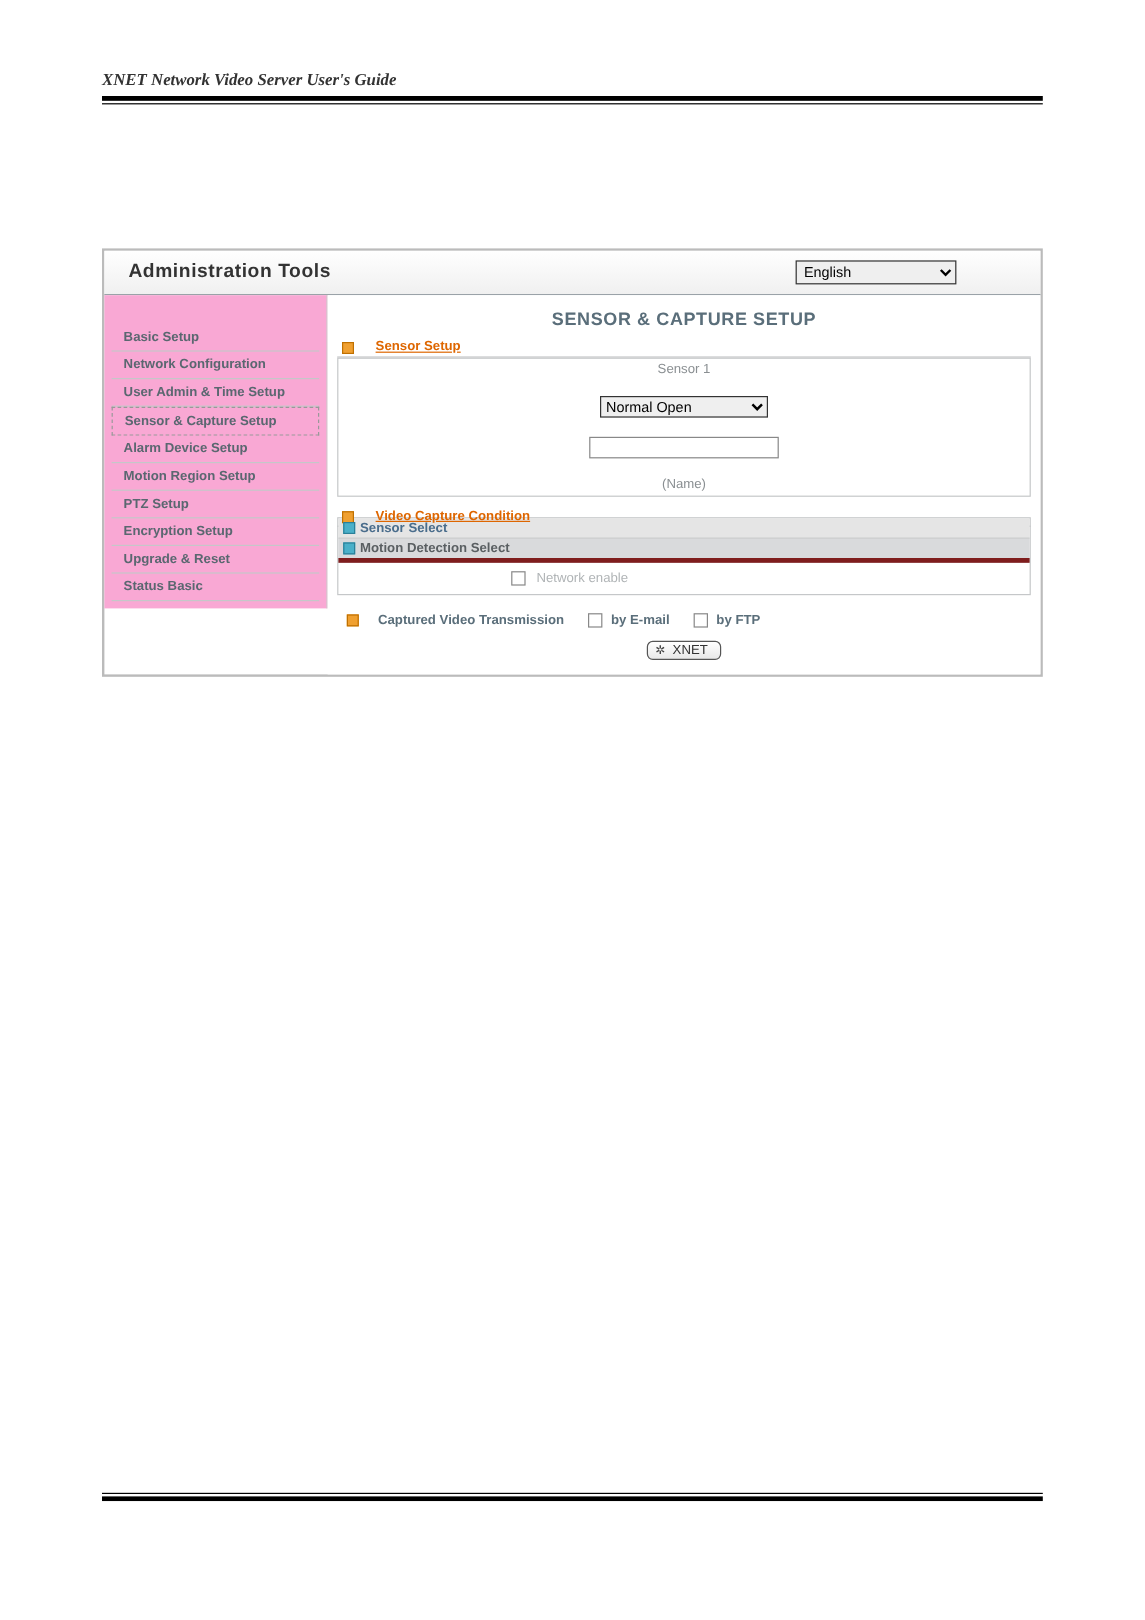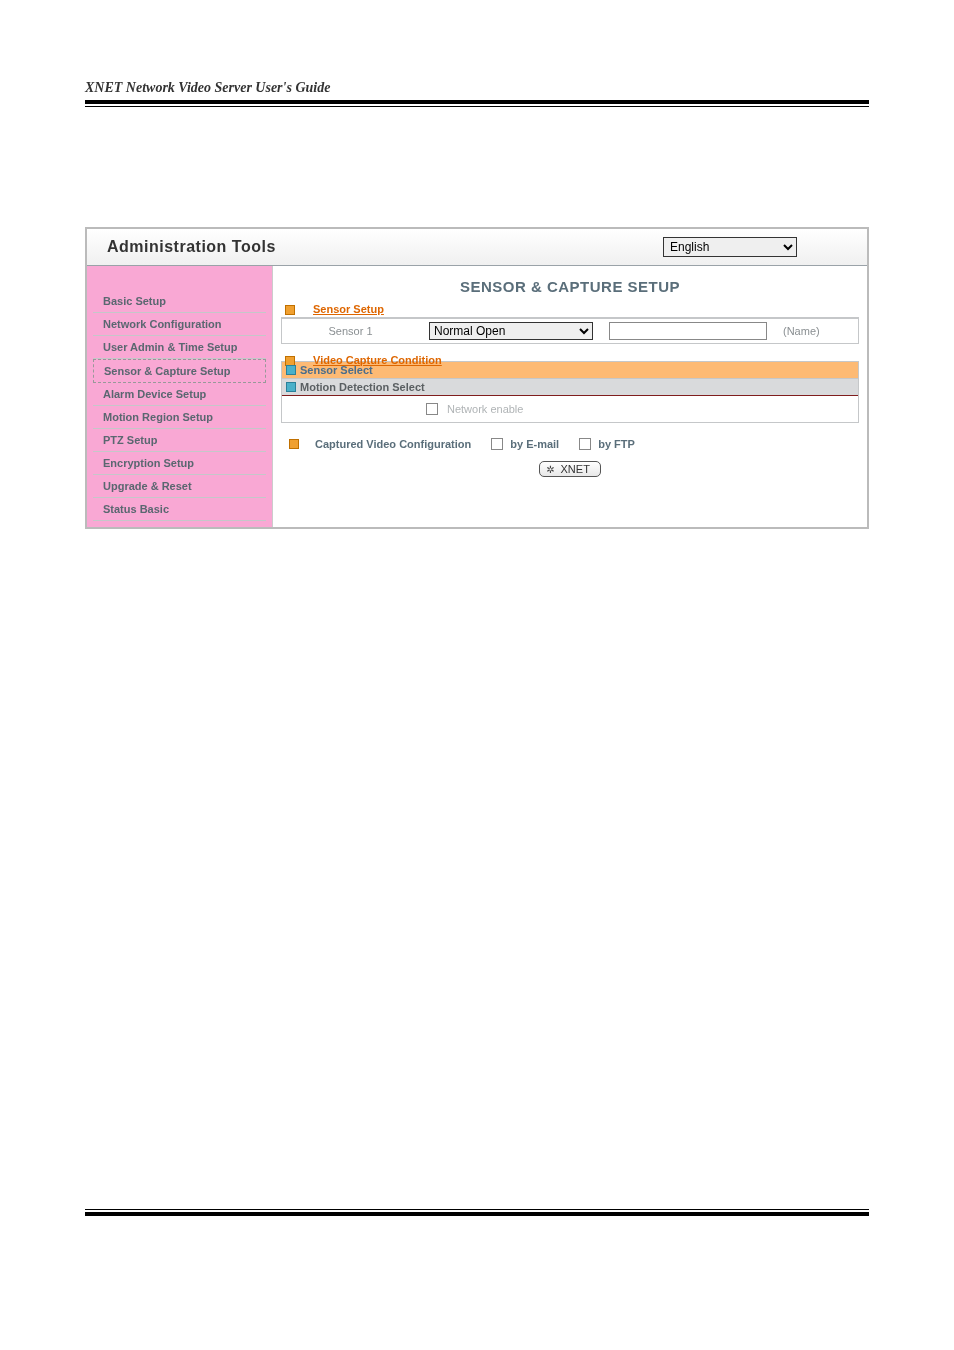--- a/index.html
+++ b/index.html
@@ -3,21 +3,21 @@
   <meta charset="utf-8">
   <style>
     body {
       margin: 0;
       padding: 0;
       font-family: Georgia, 'Times New Roman', serif;
       background: #fff;
       width: 954px;
     }
     .page {
-      padding: 80px 85px 0 85px;
+      padding: 60px 85px 0 85px;
     }
     .doc-title {
       font-style: italic;
       font-weight: bold;
       color: #333;
       font-size: 14px;
       margin-bottom: 4px;
     }
     .thick-rule {
       border: none;
@@ -109,56 +109,57 @@
     .hdr-orange {
       color: #de6600;
       border-bottom: 1px solid #c5c7c9;
       display: flex;
       align-items: flex-end;
       gap: 18px;
       text-decoration: underline;
     }
     .hdr-blue {
       color: #4a6d8c;
-      background: #fdba74;
+      background: #e5e5e5;
       border-bottom: 1px solid #c5c7c9;
       display: flex;
       align-items: center;
       gap: 4px;
     }
     .hdr-gray {
       color: #5a5f62;
       background: #d9dadc;
-      border-bottom: 1px solid #7f1d1d;
+      border-bottom: 4px solid #7f1d1d;
       display: flex;
       align-items: center;
       gap: 4px;
     }
     .bullet-cyan{
       display:inline-block;width:8px;height:8px;background:#4ab0c9;border:1px solid #2a8099;flex-shrink:0;
     }
     .bullet-orange{
       display:inline-block;width:8px;height:8px;background:#f0a030;border:1px solid #c07000;flex-shrink:0;
     }
     .row {
       display: flex;
       align-items: center;
       padding: 3px 6px;
       font-size: 11px;
       gap: 16px;
+      flex-direction: column;
     }
     .sensor-label {
       width: 125px;
       color: #8a8f92;
       text-align: center;
     }
     .native-select {
       font-family: Arial, sans-serif;
       font-size: 12px;
-      width: 164px;
+      width: 140px;
       border: 1px solid #333;
     }
     .text-input {
       width: 150px;
       border: 1px solid #888;
       height: 16px;
       font-size: 11px;
       padding: 0 3px;
     }
     .name-label {
@@ -271,21 +272,21 @@
             <span>Motion Detection Select</span>
           </div>
           <div class="checkbox-row disabled">
             <input type="checkbox" class="chk" style="">
             <span>Network enable</span>
           </div>
         </div>
 
         <div class="trans-row">
           <span class="bullet-orange"></span>
-          <span>Captured Video Configuration</span>
+          <span>Captured Video Transmission</span>
           <span style="display:flex;align-items:center;gap:4px">
             <input type="checkbox" class="chk" style="">
             <span>by E-mail</span>
           </span>
           <span style="display:flex;align-items:center;gap:4px">
             <input type="checkbox" class="chk" style="">
             <span>by FTP</span>
           </span>
         </div>
 

